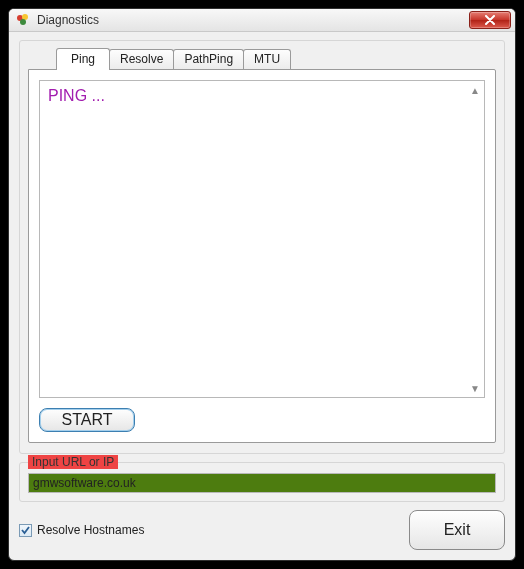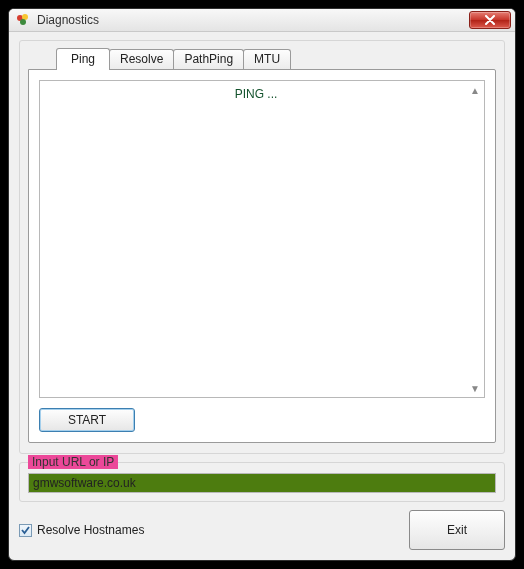--- a/index.html
+++ b/index.html
@@ -113,24 +113,23 @@
 
   .output-wrap {
     position: relative;
     border: 1px solid #b8b8b8;
     background: #fff;
     height: 318px;
     padding: 6px 20px 6px 8px;
     overflow: hidden;
   }
   .output-text {
-    font-size: 12px;
-    color: #14532d;
+    font-size: 16px;
+    color: #a21caf;
     white-space: pre-wrap;
-    text-align: center;
   }
   .scroll-up, .scroll-down {
     position: absolute;
     right: 2px;
     width: 14px;
     height: 14px;
     color: #888;
     font-size: 10px;
     display: flex;
     align-items: center;
@@ -142,42 +141,42 @@
 
   .btn-row {
     display: flex;
     gap: 12px;
     margin-top: 10px;
   }
   .btn {
     width: 96px;
     height: 24px;
     border: 1px solid #8a8a8a;
-    border-radius: 3px;
+    border-radius: 8px;
     background: linear-gradient(#fefefe, #e6e6e6);
-    font-size: 12px;
+    font-size: 16px;
     color: #222;
     cursor: pointer;
     display: flex;
     align-items: center;
     justify-content: center;
   }
   .btn.primary {
     border: 1px solid #3c7fb1;
     box-shadow: 0 0 0 1px #a4cfec inset;
   }
 
   .input-section {
     margin-top: 8px;
   }
   .input-section .legend {
     position: absolute;
     top: -8px;
     left: 8px;
-    background: #ec4899;
+    background: #ef4444;
     padding: 0 4px;
     font-size: 12px;
     color: #333;
   }
   .input-group {
     position: relative;
     padding: 10px 8px 8px 8px;
   }
   .text-input {
     width: 100%;

